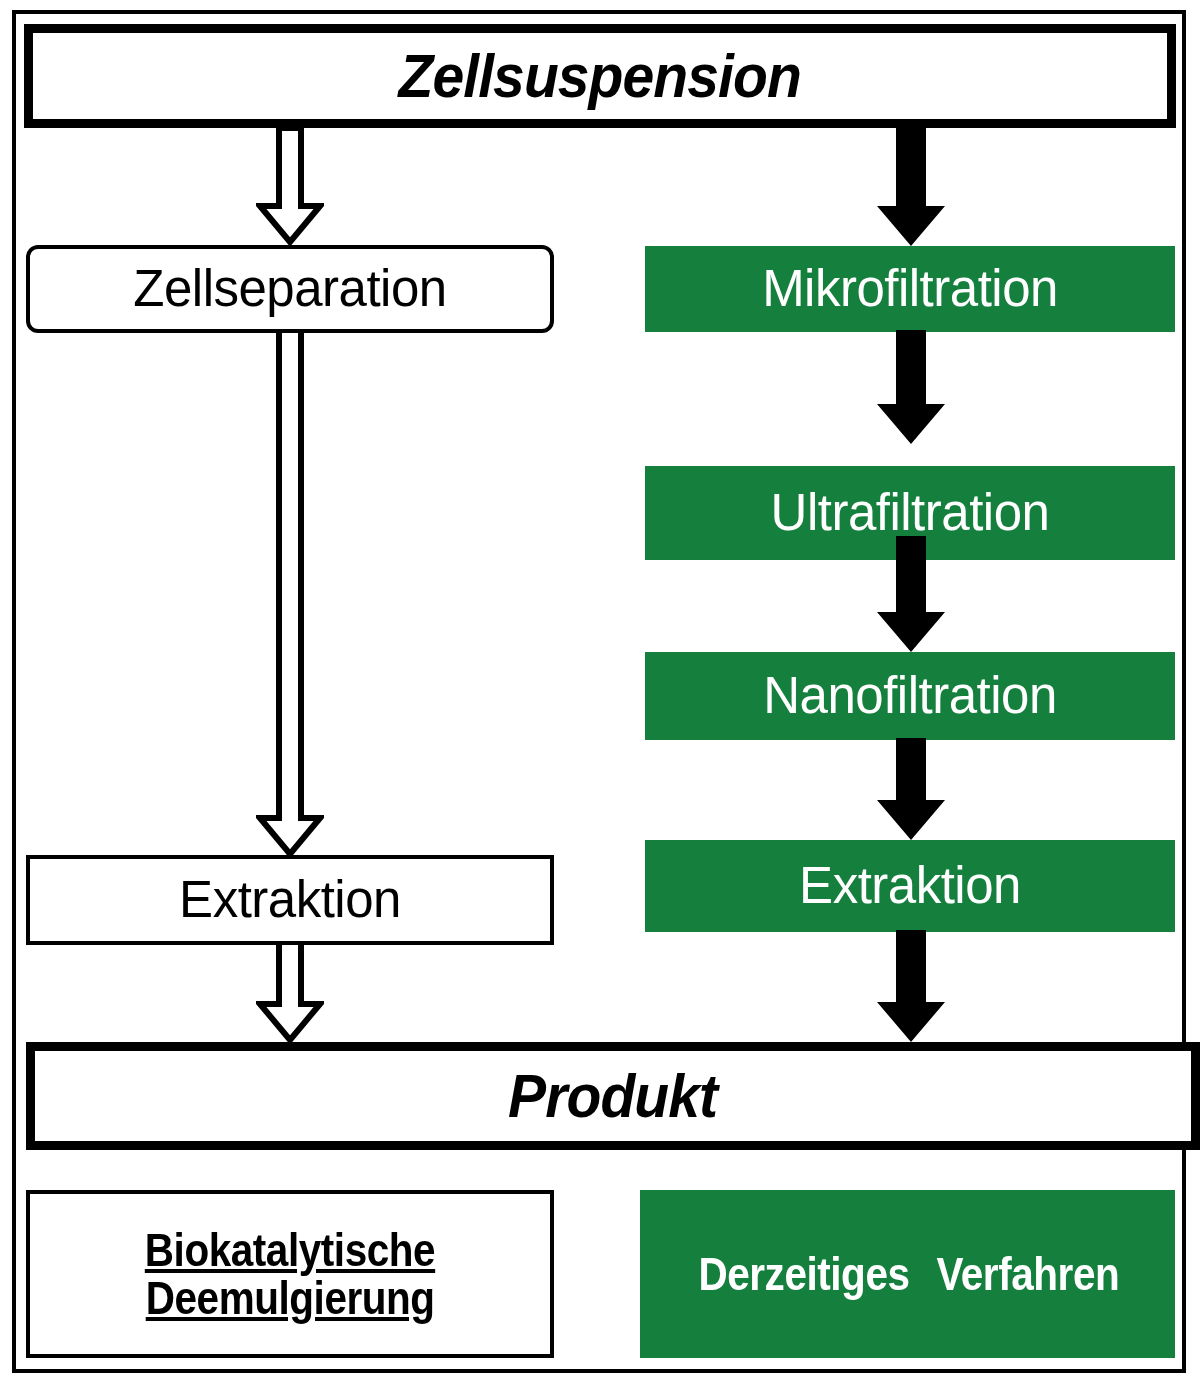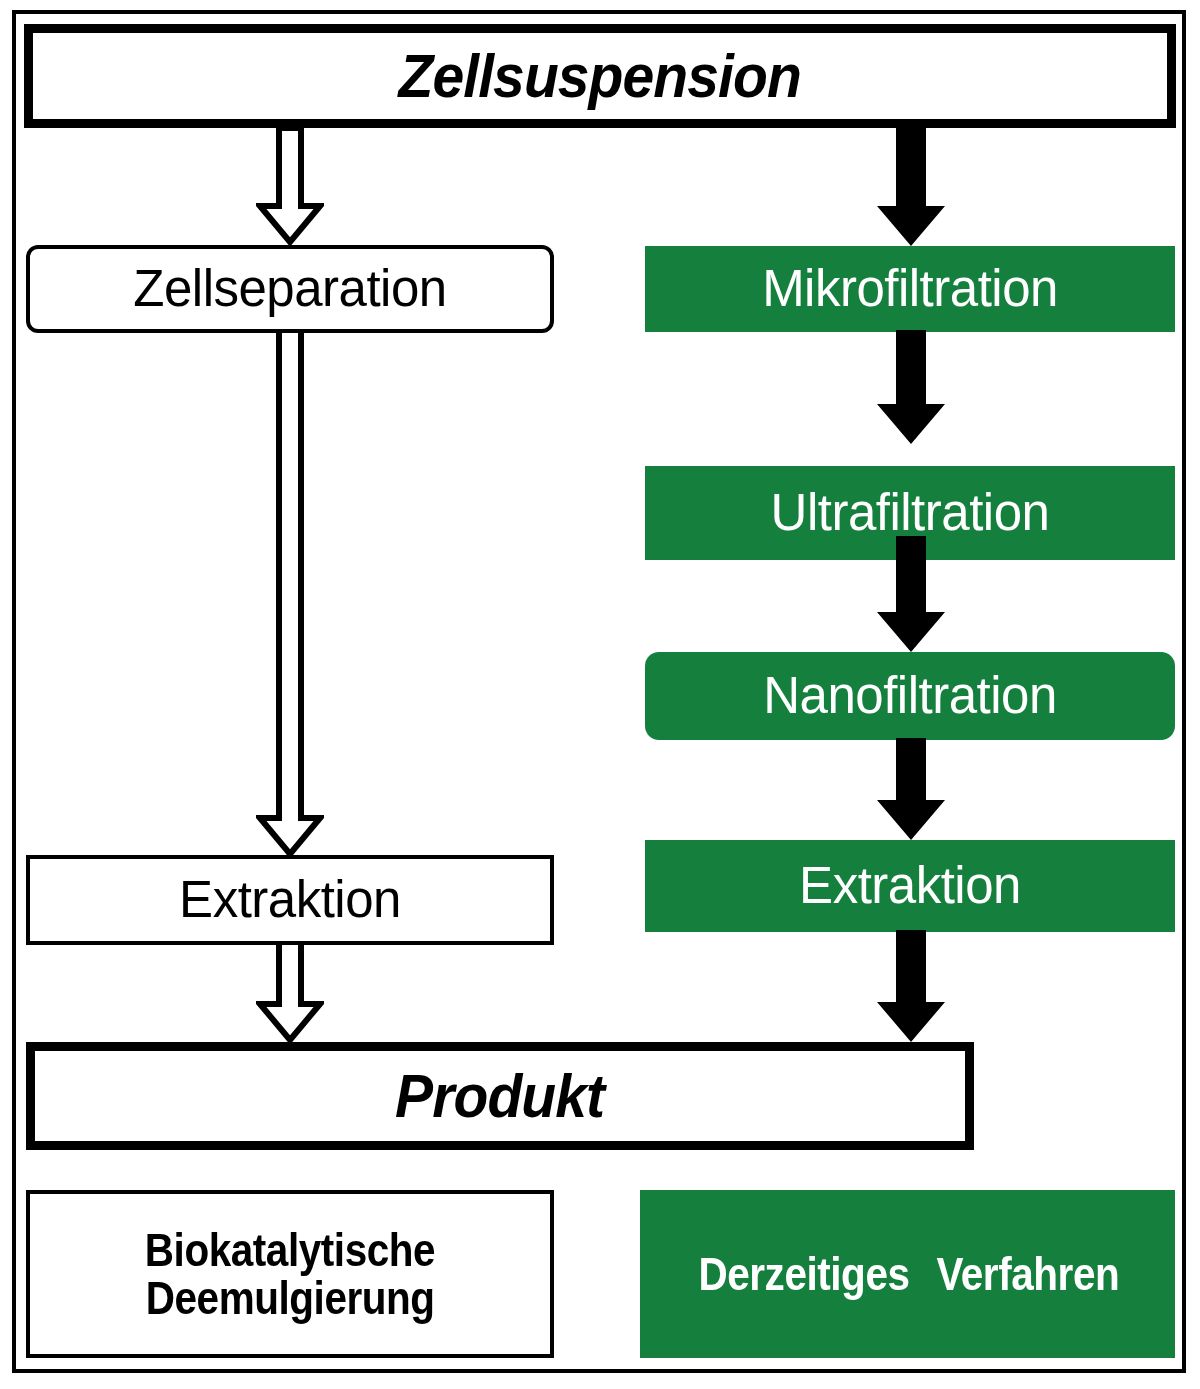--- a/index.html
+++ b/index.html
@@ -91,45 +91,45 @@
   <div class="node black" style="left:645px;top:444px;width:530px;height:94px;margin-top:22px;">
     <span class="lbl t-step">Ultrafiltration</span>
   </div>
 
   <div class="arrow" style="left:874px;top:536px;width:74px;height:118px;">
     <svg width="74" height="118" viewBox="0 0 74 118">
       <polygon points="22,0 52,0 52,76 71,76 37,116 3,76 22,76" fill="#000000"></polygon>
     </svg>
   </div>
 
-  <div class="node black" style="left:645px;top:652px;width:530px;height:88px;border-radius:14px;">
+  <div class="node black" style="left:645px;top:652px;width:530px;height:88px;">
     <span class="lbl t-step">Nanofiltration</span>
   </div>
 
   <div class="arrow" style="left:874px;top:738px;width:74px;height:104px;">
     <svg width="74" height="104" viewBox="0 0 74 104">
       <polygon points="22,0 52,0 52,62 71,62 37,102 3,62 22,62" fill="#000000"></polygon>
     </svg>
   </div>
 
   <div class="node black" style="left:645px;top:840px;width:530px;height:92px;">
     <span class="lbl t-step">Extraktion</span>
   </div>
 
   <div class="arrow" style="left:874px;top:930px;width:74px;height:114px;">
     <svg width="74" height="114" viewBox="0 0 74 114">
       <polygon points="22,0 52,0 52,72 71,72 37,112 3,72 22,72" fill="#000000"></polygon>
     </svg>
   </div>
 
-  <div class="node terminal" style="left:26px;top:1042px;width:948px;height:108px;text-align:center;">
+  <div class="node terminal" style="left:26px;top:1042px;width:1174px;height:108px;text-align:center;">
     <span class="lbl t-terminal">Produkt</span>
   </div>
 
-  <div class="node white" style="left:26px;top:1190px;width:528px;height:168px;flex-direction:column;">
+  <div class="node white" style="left:26px;top:1190px;width:528px;height:168px;flex-direction:column;text-decoration:underline;">
     <span class="lbl t-legend">Biokatalytische</span>
     <span class="lbl t-legend">Deemulgierung</span>
   </div>
 
   <div class="node black" style="left:640px;top:1190px;width:535px;height:168px;flex-direction:row;">
     <span class="lbl t-legend">Derzeitiges</span>
     <span class="lbl t-legend">Verfahren</span>
   </div>
 
 </div>

